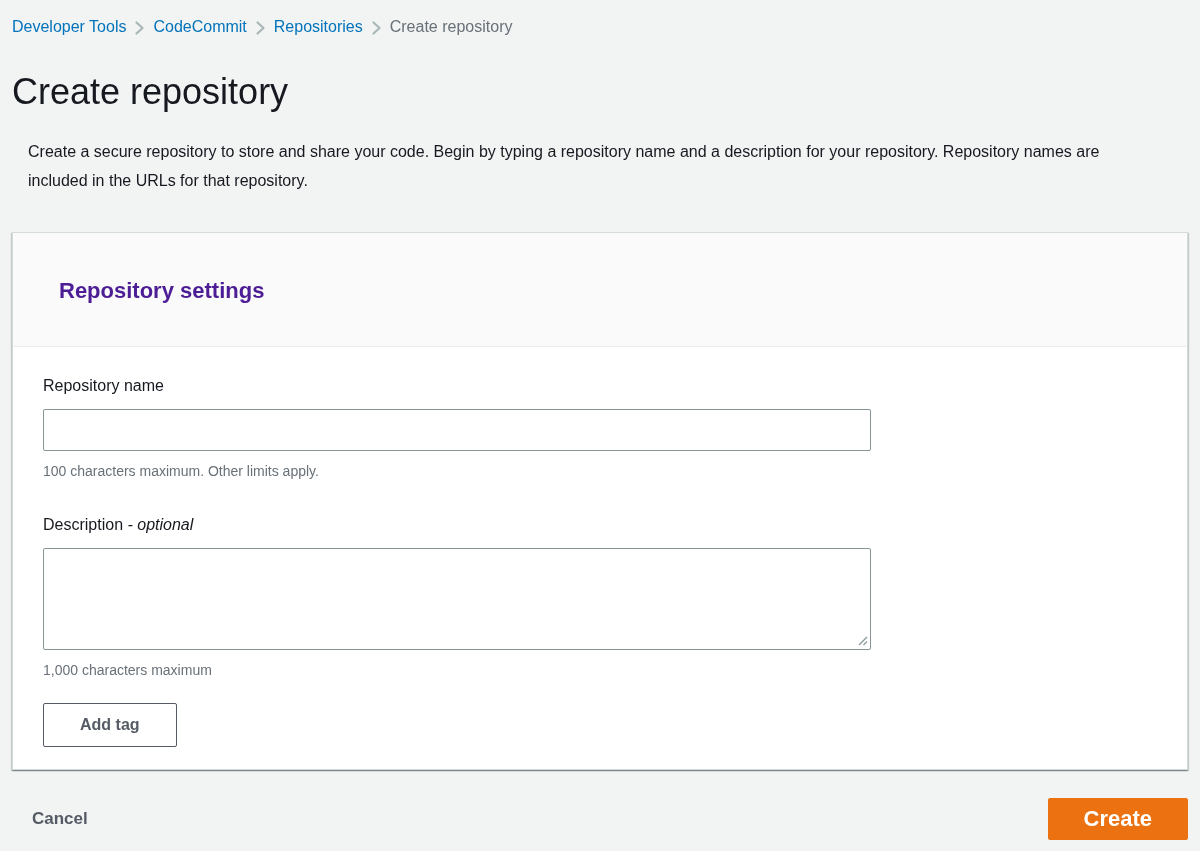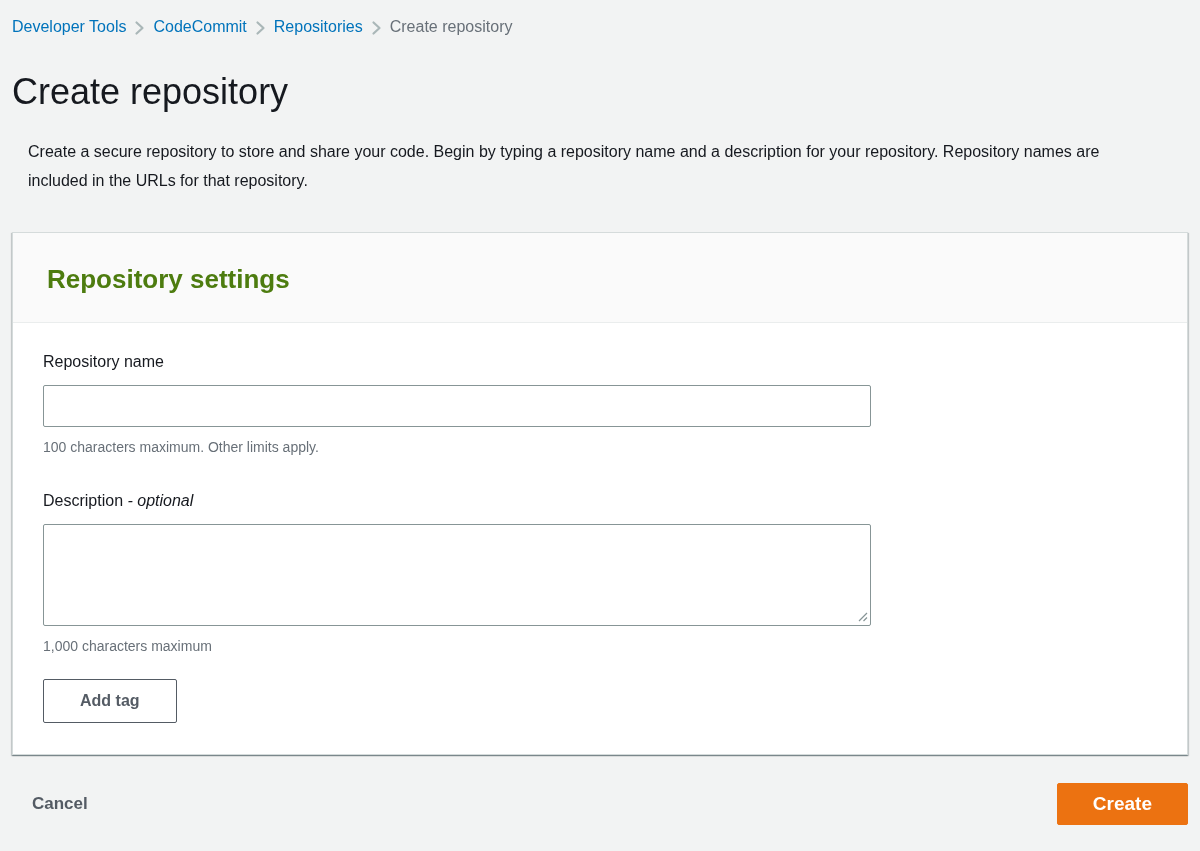--- a/index.html
+++ b/index.html
@@ -52,27 +52,27 @@
     background: #ffffff;
     border: 1px solid #d5dbdb;
     box-shadow: 0 1px 1px 0 rgba(0,28,36,.3), 1px 1px 1px 0 rgba(0,28,36,.15), -1px 1px 1px 0 rgba(0,28,36,.15);
   }
   .card-header {
     background: #fafafa;
     border-bottom: 1px solid #eaeded;
     padding: 29px 30px 26px 30px;
   }
   .card-header h2 {
-    margin: 4px;
-    font-size: 26px;
+    margin: 16px;
+    font-size: 22px;
     line-height: 26px;
     font-weight: 700;
-    color: #4d7c0f;
-  }
-  .card-body { padding: 28px 30px 31px 30px; }
+    color: #4c1d95;
+  }
+  .card-body { padding: 28px 30px 22px 30px; }
 
   .field { margin: 0; }
   .field + .field { margin-top: 34px; }
   .field-label {
     display: block;
     font-size: 16px;
     line-height: 22px;
     color: #16191f;
     margin-bottom: 12px;
   }
@@ -153,21 +153,21 @@
     cursor: pointer;
   }
   .create-btn {
     height: 42px;
     padding: 0 35px;
     background: #ec7211;
     border: 1px solid #ec7211;
     border-radius: 2px;
     color: #ffffff;
     font-family: "Liberation Sans", sans-serif;
-    font-size: 19px;
+    font-size: 22px;
     font-weight: 700;
     cursor: pointer;
   }
 </style>
 </head>
 <body>
 
 <div class="container">
 
   <nav class="breadcrumb">

